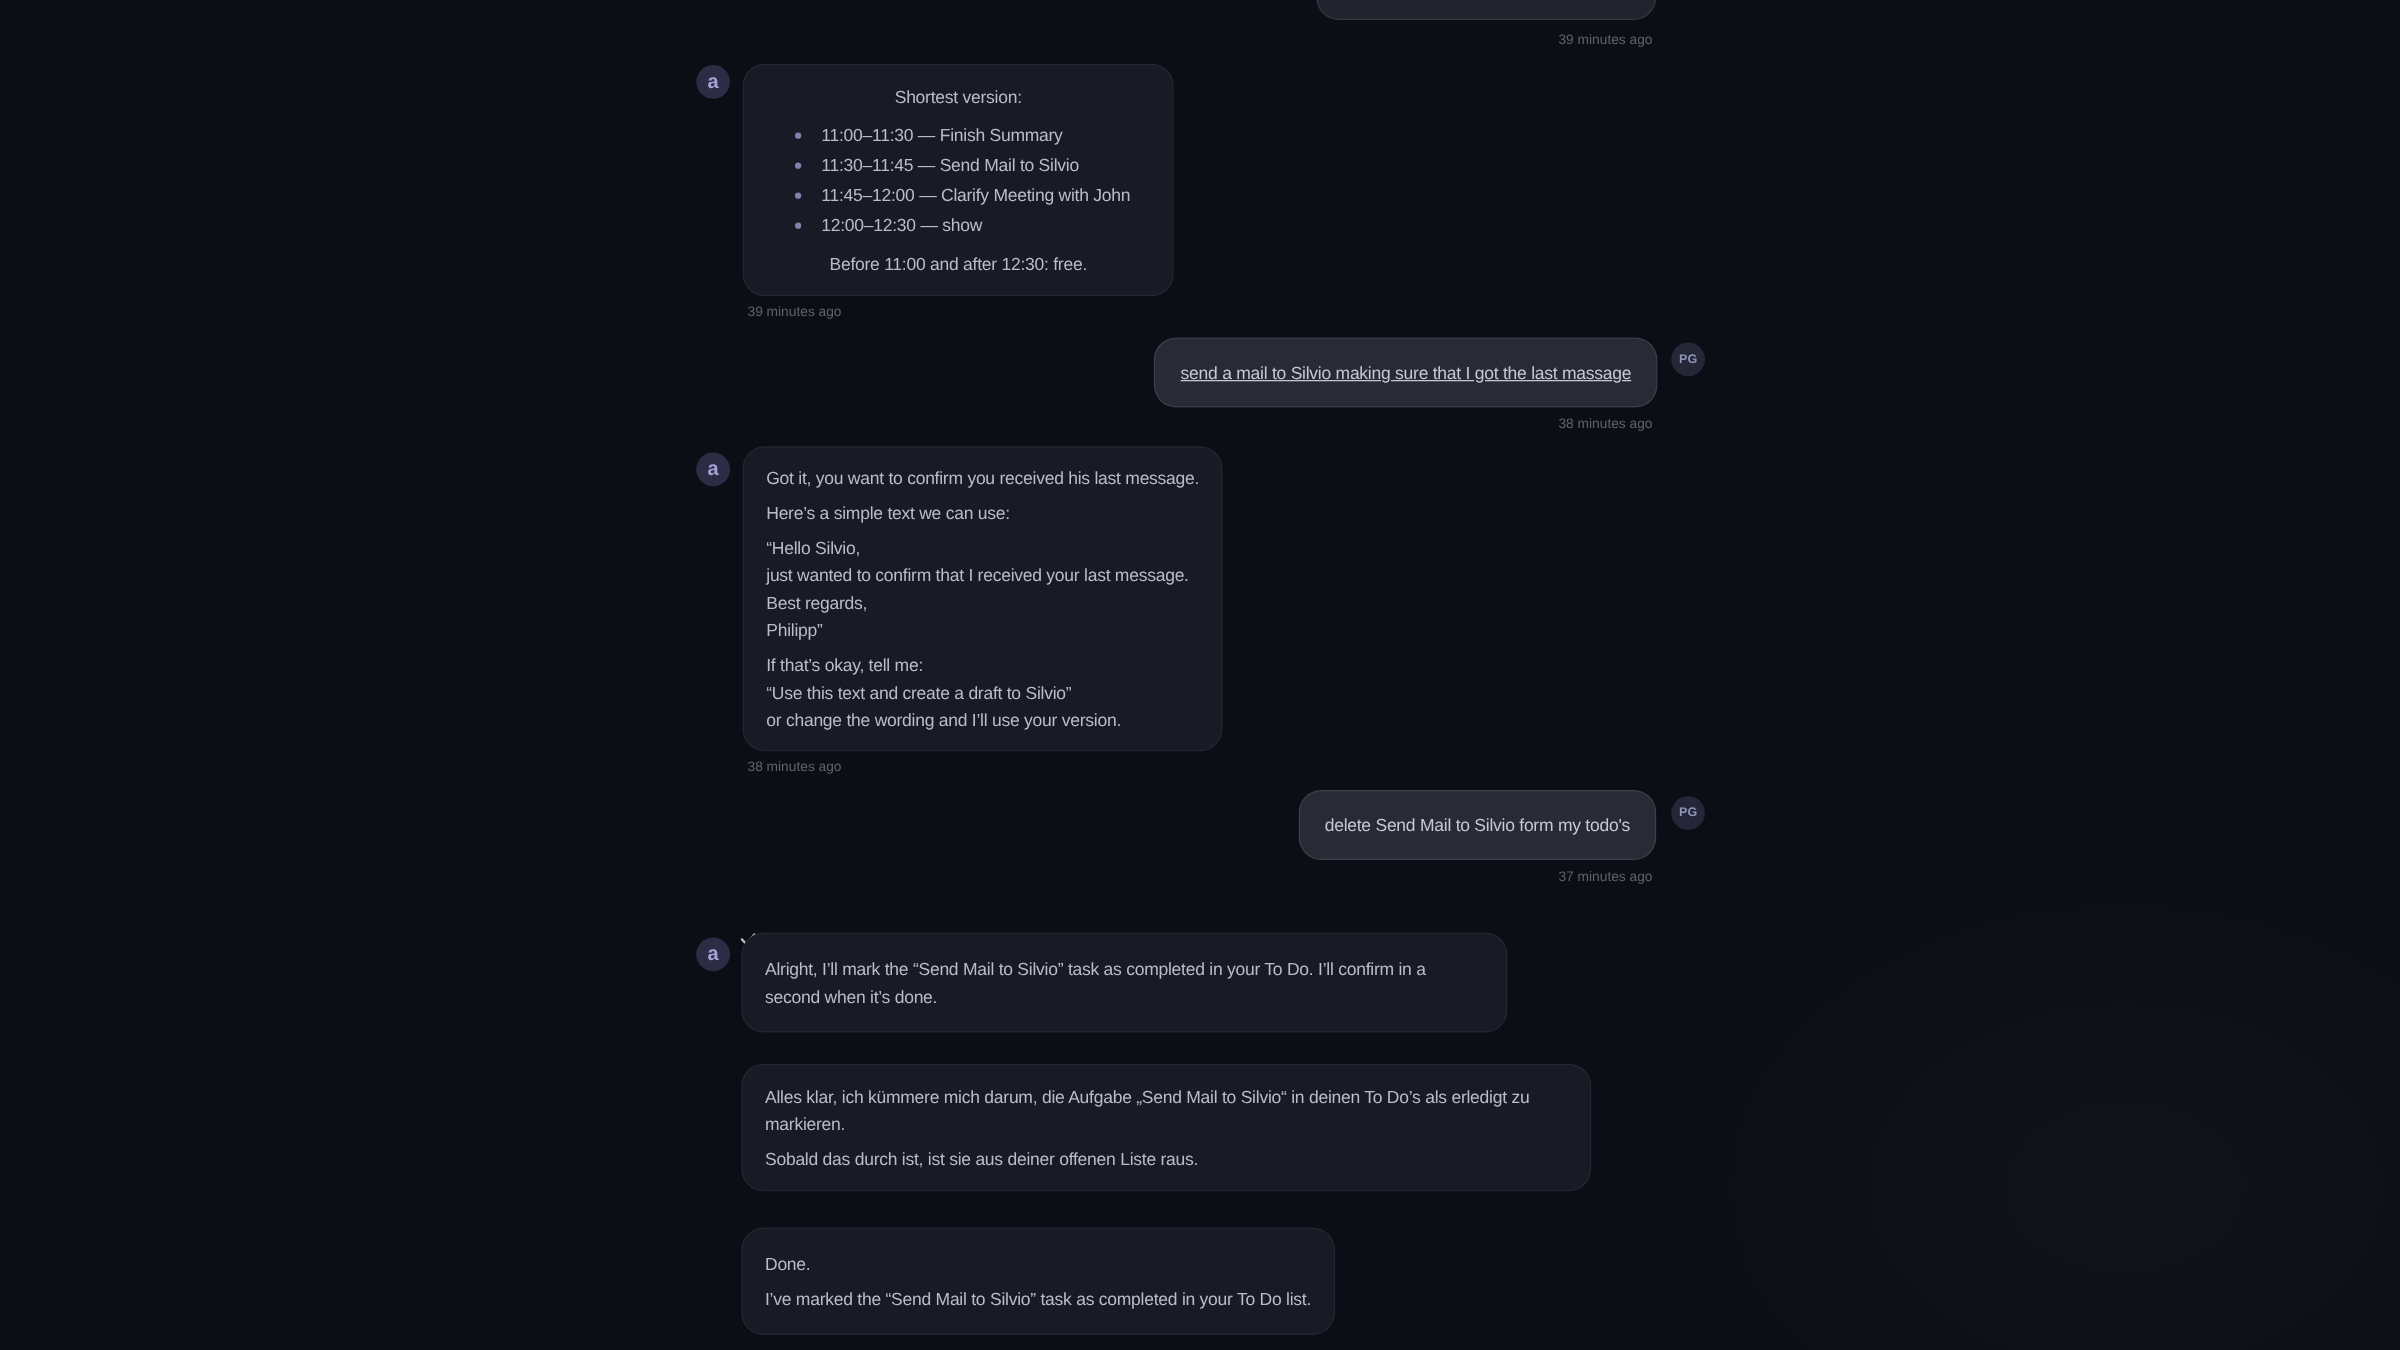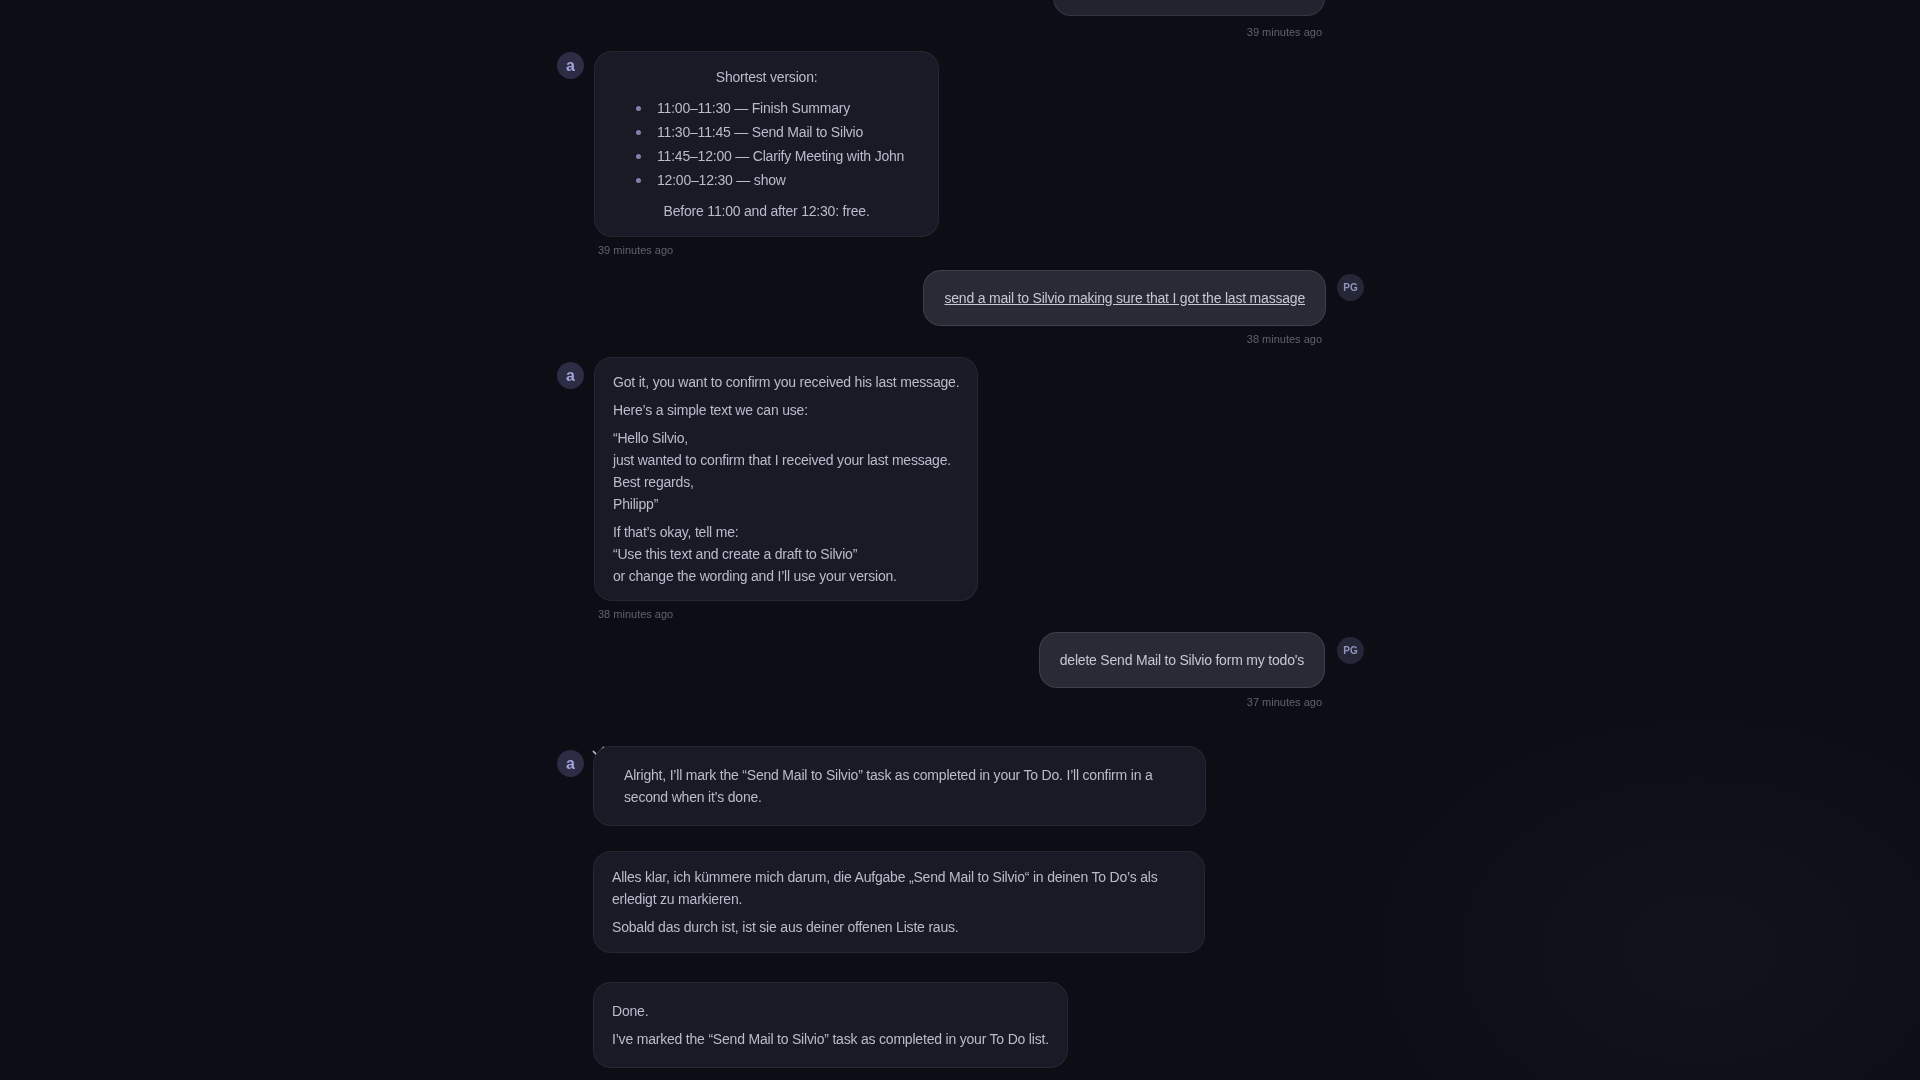--- a/index.html
+++ b/index.html
@@ -142,23 +142,23 @@
     </span>
     <span class="tools-label">3 tools used</span>
     <span class="icon">
       <svg width="11" height="7" viewBox="0 0 11 7" fill="none">
         <path d="M1.5 1.5 L5.5 5.2 L9.5 1.5" stroke="#7e7e8c" stroke-width="1.6" stroke-linecap="round" stroke-linejoin="round"></path>
       </svg>
     </span>
   </div>
 
   <div class="avatar avatar-ai" style="left:557px; top:750px;">a</div>
-  <div class="bubble assistant-bubble" style="left:593px; top:746px; width:613px; padding:17px 30px;">Alright, I’ll mark the “Send Mail to Silvio” task as completed in your To Do. I’ll confirm in a second when it’s done.</div>
+  <div class="bubble assistant-bubble" style="left:593px; top:746px; width:613px; padding:17px 18px;">Alright, I’ll mark the “Send Mail to Silvio” task as completed in your To Do. I’ll confirm in a second when it’s done.</div>
 
-  <div class="bubble assistant-bubble" style="left:593px; top:851px; width:612px; padding:14px 18px;">
+  <div class="bubble assistant-bubble" style="left:593px; top:851px; width:680px; padding:14px 18px;">
     <div class="para">Alles klar, ich kümmere mich darum, die Aufgabe „Send Mail to Silvio“ in deinen To Do’s als erledigt zu markieren.</div>
     <div class="para">Sobald das durch ist, ist sie aus deiner offenen Liste raus.</div>
   </div>
 
   <div class="bubble assistant-bubble fit" style="left:593px; top:982px; padding:17px 18px;">
     <div class="para nowrap">Done.</div>
     <div class="para nowrap">I’ve marked the “Send Mail to Silvio” task as completed in your To Do list.</div>
   </div>
 </div>
 

